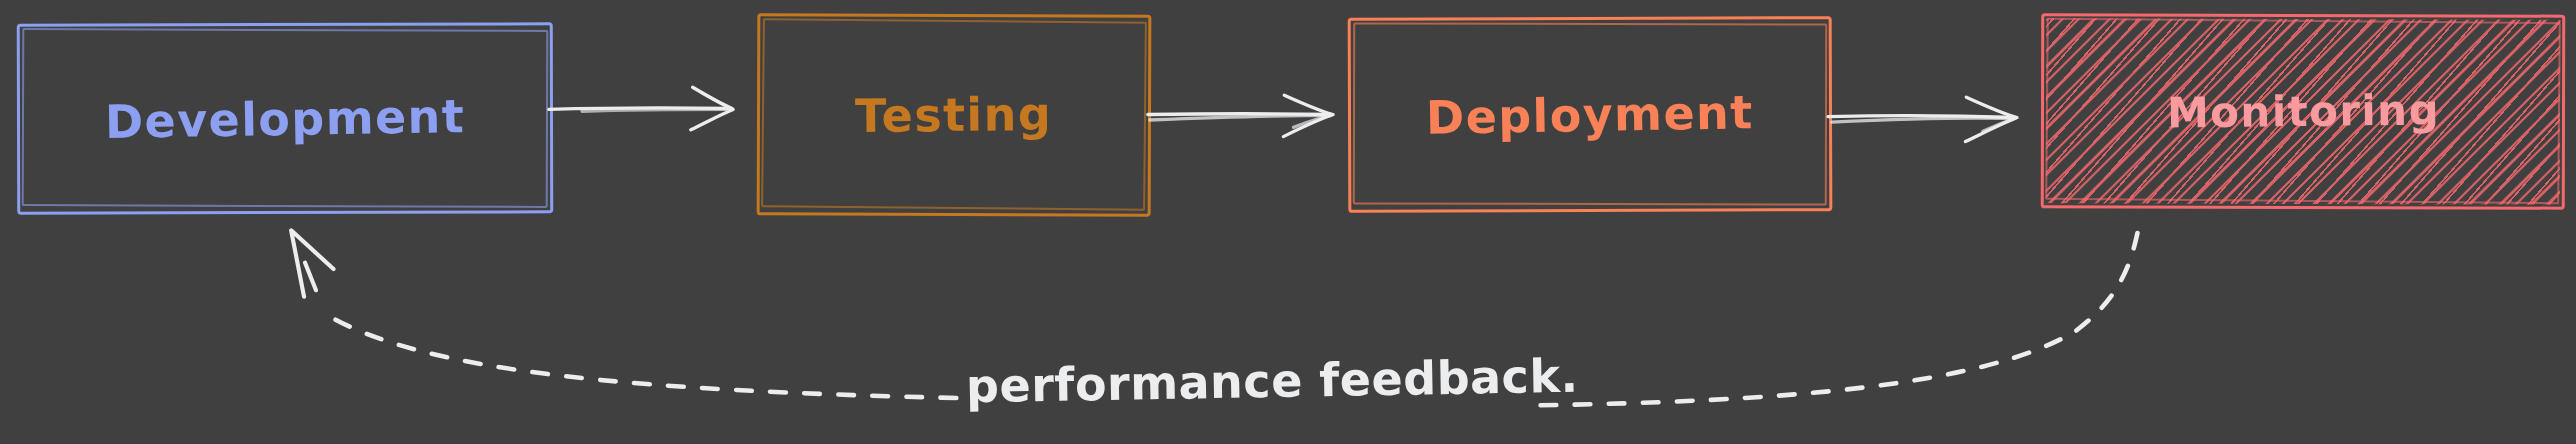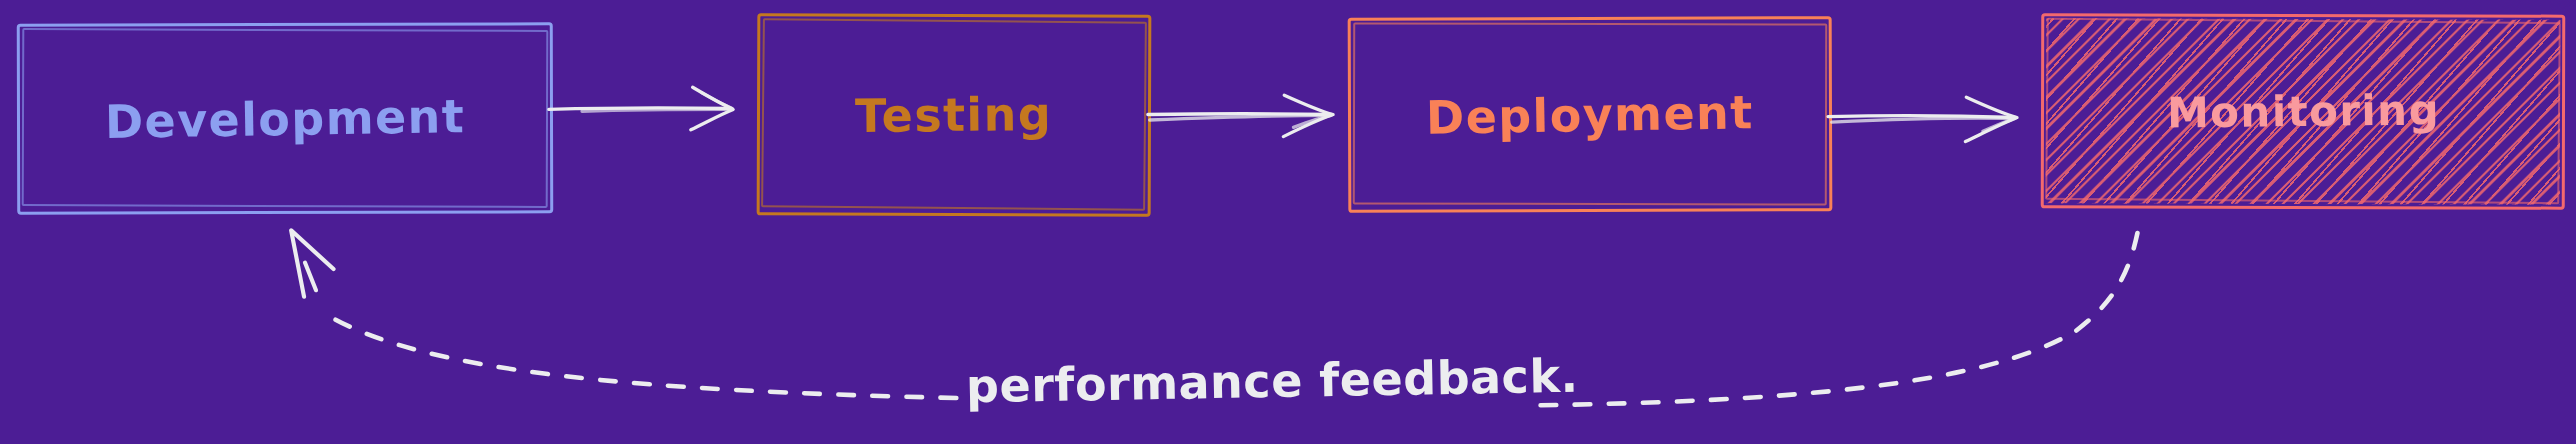--- a/index.html
+++ b/index.html
@@ -69,21 +69,21 @@
     left:966px; top:354px;
     font-size:46px; font-weight:700; letter-spacing:0.5px;
     transform:rotate(-1deg);
     white-space:nowrap;
     z-index:3;
   }
 </style>
 </head>
 <body>
 
-<div class="canvas" style="background-color: #4c1d95;">
+<div class="canvas" style="background-color: #404040;">
 
   <div class="node node--dev" style="color: rgb(140, 159, 240);">
     <span class="node-label">Development</span>
   </div>
 
   <div class="node node--test" style="color: rgb(197, 120, 31);">
     <span class="node-label">Testing</span>
   </div>
 
   <div class="node node--deploy" style="color: rgb(249, 129, 87);">

